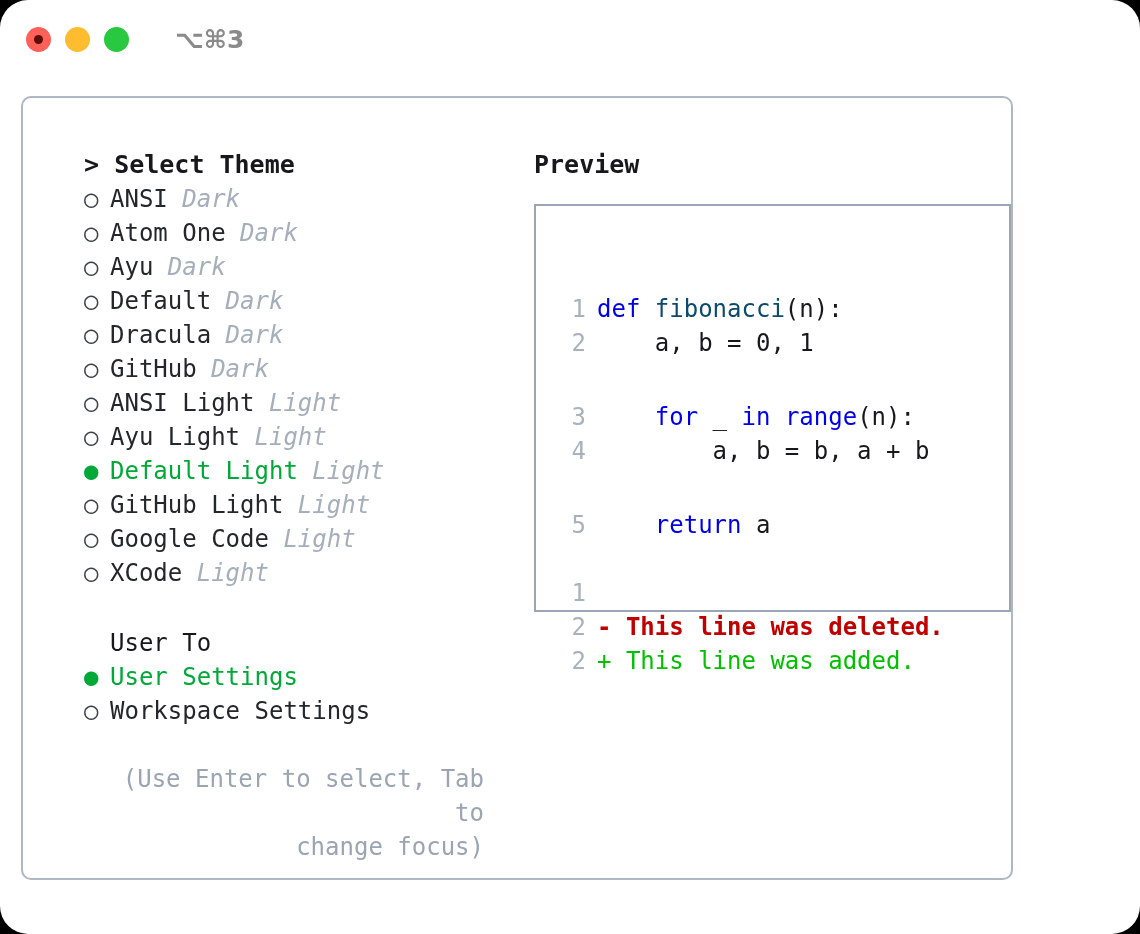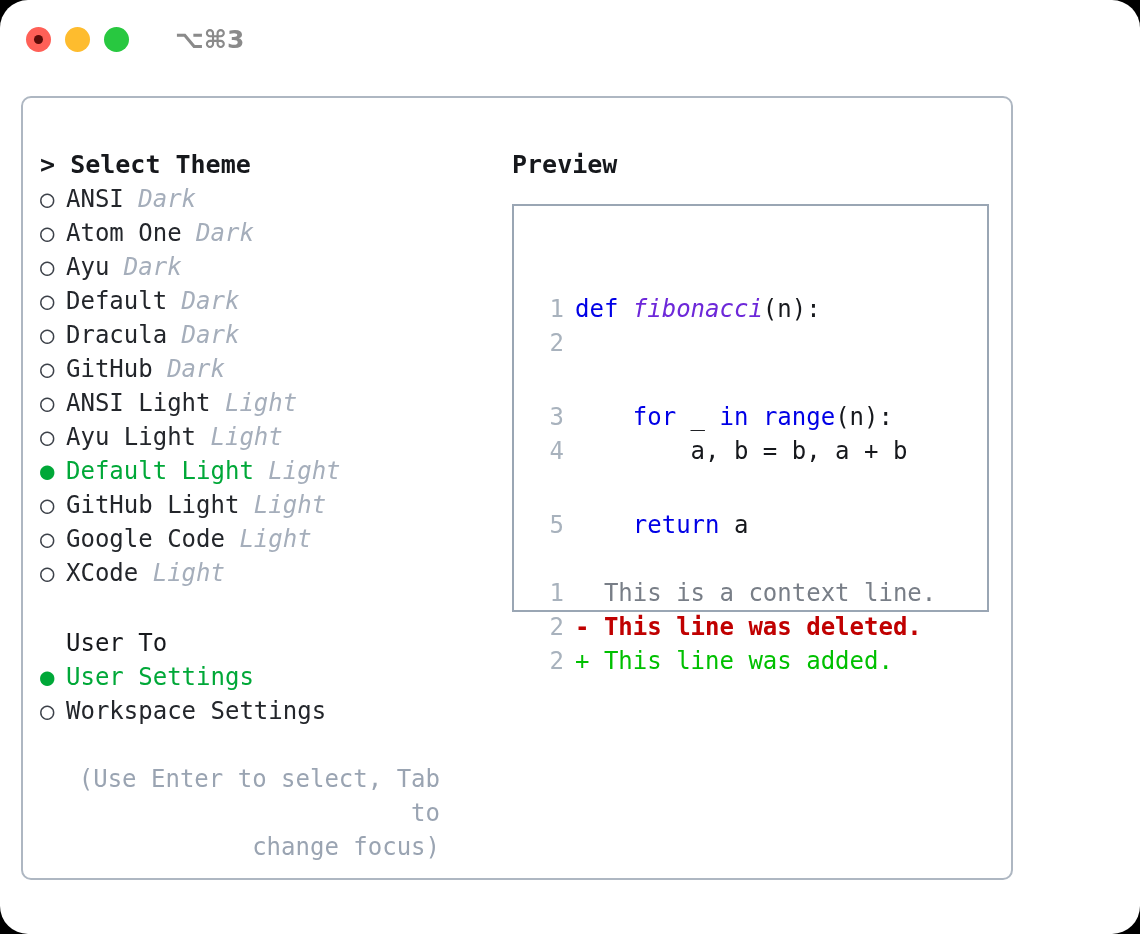--- a/index.html
+++ b/index.html
@@ -88,20 +88,21 @@
     right: 0;
     bottom: 0;
     display: flex;
   }
 
   
   .left-col {
     width: 462px;
     padding: 50px 0 0 17px;
     box-sizing: border-box;
+    margin-left: 44px;
   }
 
   .section-header {
     font-size: 25px;
     font-weight: bold;
     color: #16181c;
     line-height: 34px;
     white-space: pre;
   }
   .section-header .caret { color: #16181c; }
@@ -177,21 +178,21 @@
     display: inline-block;
     width: 28px;
     flex: 0 0 28px;
     text-align: right;
     color: #a8b2bd;
     margin-right: 11px;
   }
   .code-blank { height: 34px; }
 
   .tok-kw    { color: #0000e6; margin-top: 40px; }
-  .tok-fn    { color: #6d28d9; font-style: italic; }
+  .tok-fn    { color: #0c4a6e; }
   .tok-plain { color: #16181c; }
   .tok-ctx   { color: #787e87; }
   .tok-del   { color: #c00000; font-weight: bold; }
   .tok-add   { color: #00c000; }
 </style>
 </head>
 <body>
 
 <div class="window">
 
@@ -237,26 +238,26 @@
 
         <div class="hint">(Use Enter to select, Tab to
 change focus)</div>
       </div>
 
       <div class="right-col">
         <div class="preview-title">Preview</div>
         <div class="preview-box">
           <div id="code-lines">
               <div class="code-line"><span class="lineno">1</span><span class="tok-kw">def </span><span class="tok-fn">fibonacci</span><span class="tok-plain">(n):</span></div>
-              <div class="code-line"><span class="lineno">2</span></div>
+              <div class="code-line"><span class="lineno">2</span><span class="tok-plain">    a, b = 0, 1</span></div>
               <div class="code-line"><span class="lineno">3</span><span class="tok-plain">    </span><span class="tok-kw">for</span><span class="tok-plain"> _ </span><span class="tok-kw">in</span><span class="tok-plain"> </span><span class="tok-kw">range</span><span class="tok-plain">(n):</span></div>
               <div class="code-line"><span class="lineno">4</span><span class="tok-plain">        a, b = b, a + b</span></div>
               <div class="code-line"><span class="lineno">5</span><span class="tok-plain">    </span><span class="tok-kw">return</span><span class="tok-plain"> a</span></div>
               <div class="code-blank"></div>
-              <div class="code-line"><span class="lineno">1</span><span class="tok-ctx">  This is a context line.</span></div>
+              <div class="code-line"><span class="lineno">1</span></div>
               <div class="code-line"><span class="lineno">2</span><span class="tok-del">- This line was deleted.</span></div>
               <div class="code-line"><span class="lineno">2</span><span class="tok-add">+ This line was added.</span></div>
             </div>
         </div>
       </div>
 
     </div>
   </div>
 </div>
 

